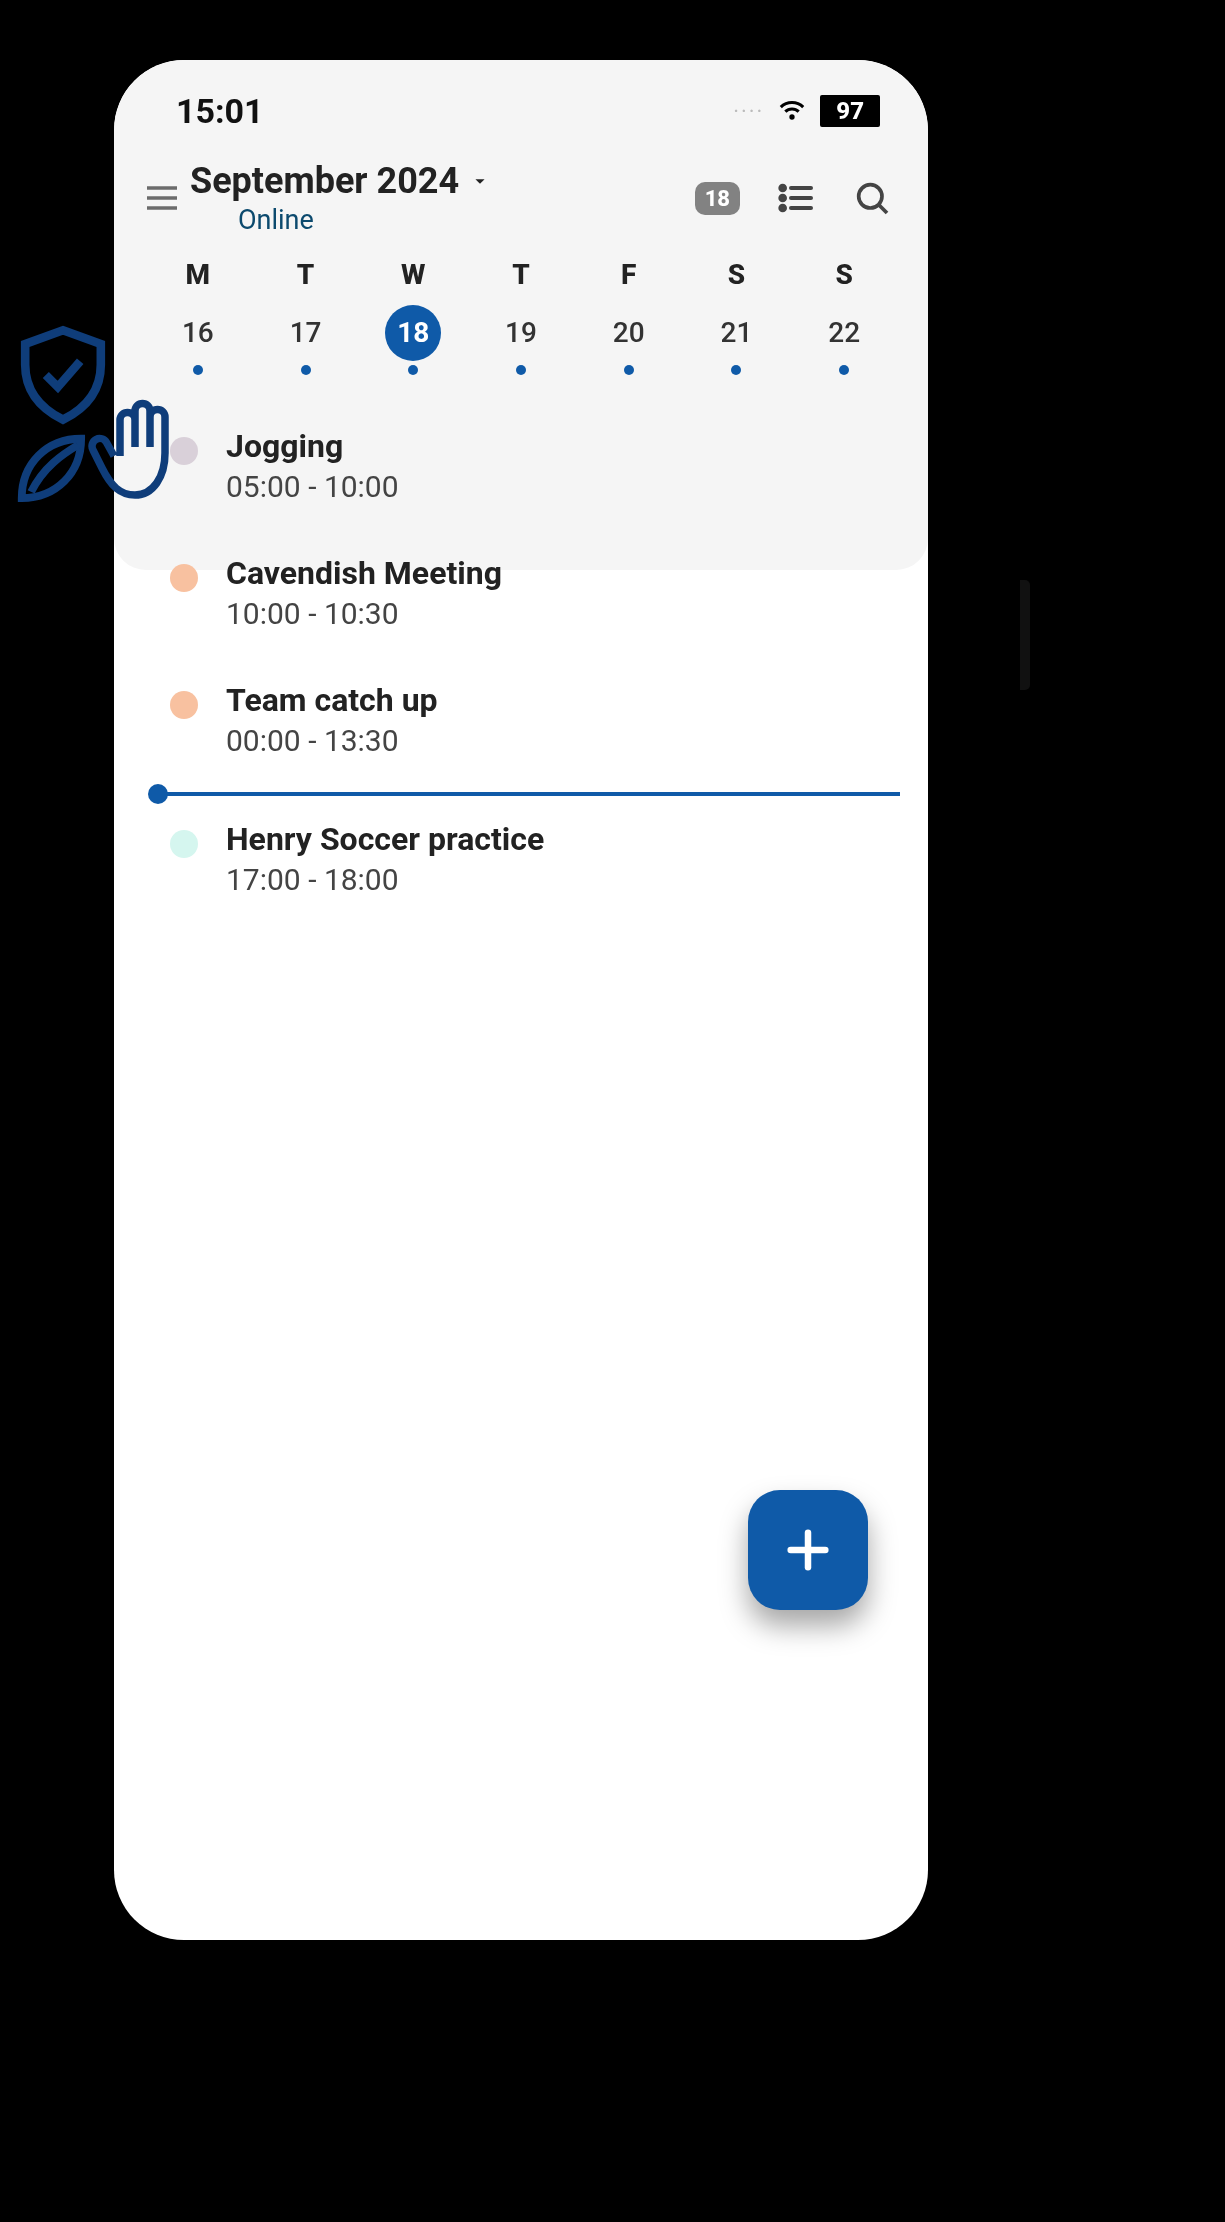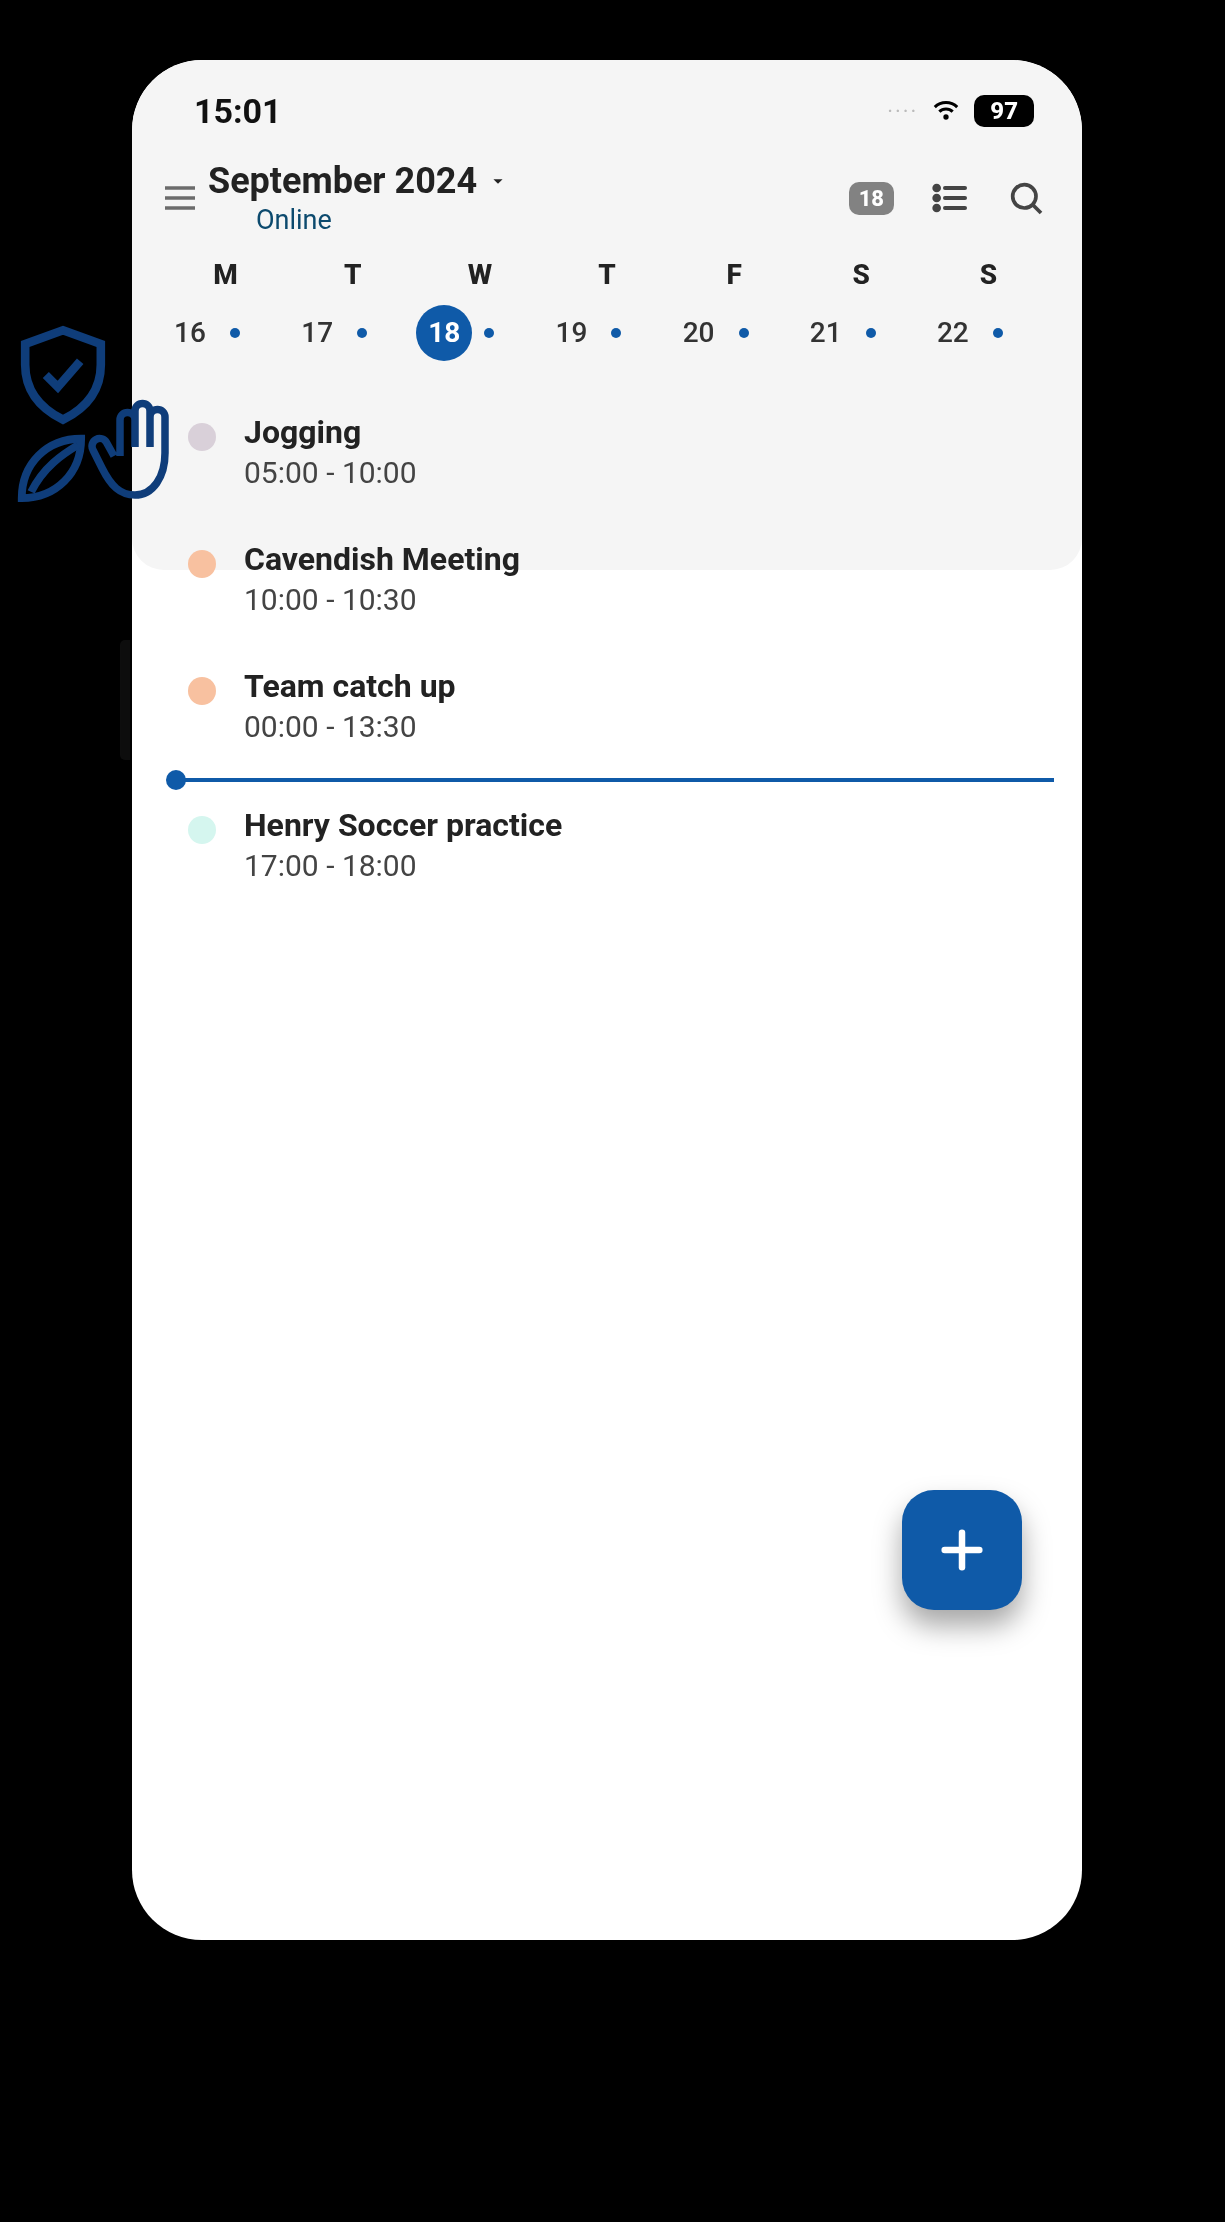--- a/index.html
+++ b/index.html
@@ -5,23 +5,23 @@
   * { box-sizing: border-box; margin: 0; padding: 0; }
   body {
     background: #000;
     font-family: -apple-system, BlinkMacSystemFont, "Segoe UI", Roboto, Helvetica, Arial, sans-serif;
     width: 1225px;
     height: 2222px;
     position: relative;
   }
   .phone-frame {
     position: absolute;
-    left: 132px;
+    left: 114px;
     top: 60px;
-    width: 950px;
+    width: 814px;
     height: 1880px;
     background: #fff;
     border-radius: 70px;
     box-shadow: 0 30px 60px rgba(0,0,0,0.5);
     overflow: hidden;
   }
   .phone-header-bg {
     position: absolute;
     top: 0; left: 0; right: 0;
     height: 510px;
@@ -51,21 +51,21 @@
     color: #bbb;
     font-size: 22px;
     letter-spacing: 2px;
   }
   .wifi-icon svg { width: 32px; height: 32px; }
   .battery-badge {
     background: #000;
     color: #fff;
     font-size: 24px;
     font-weight: 800;
-    border-radius: 10px;
+    border-radius: 2px;
     padding: 2px 16px;
     min-width: 52px;
     text-align: center;
   }
   .app-header {
     position: relative;
     display: flex;
     align-items: center;
     padding: 10px 36px 6px 22px;
     gap: 2px;
@@ -124,23 +124,23 @@
     color: #222;
   }
   .week-dates {
     position: relative;
     display: flex;
     padding: 14px 30px 0 30px;
   }
   .date-cell {
     flex: 1;
     display: flex;
-    flex-direction: row;
-    align-items: center;
-    gap: 12px;
+    flex-direction: column;
+    align-items: center;
+    gap: 4px;
   }
   .date-num {
     font-size: 28px;
     color: #333;
     font-weight: 500;
     width: 56px; height: 56px;
     line-height: 56px;
     text-align: center;
     border-radius: 50%;
   }

